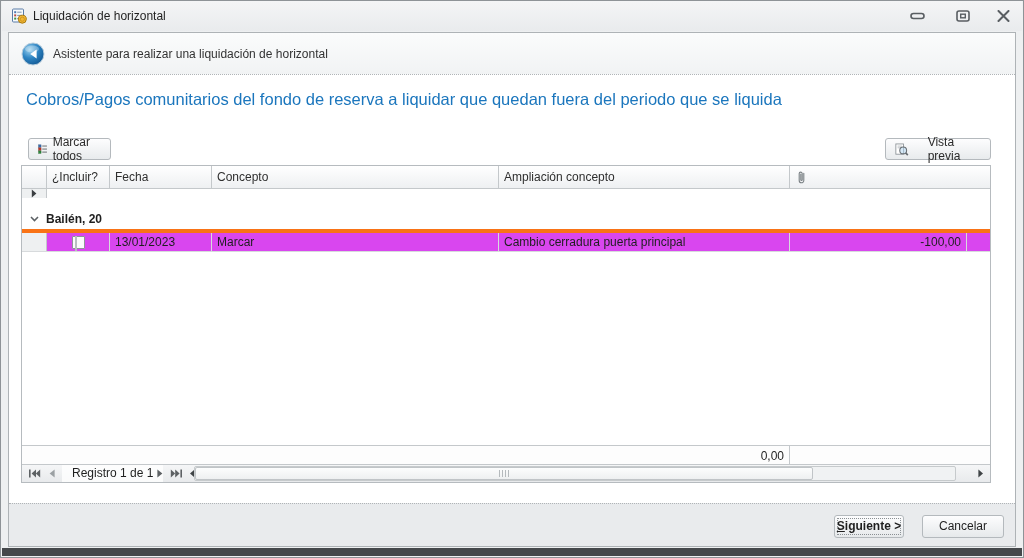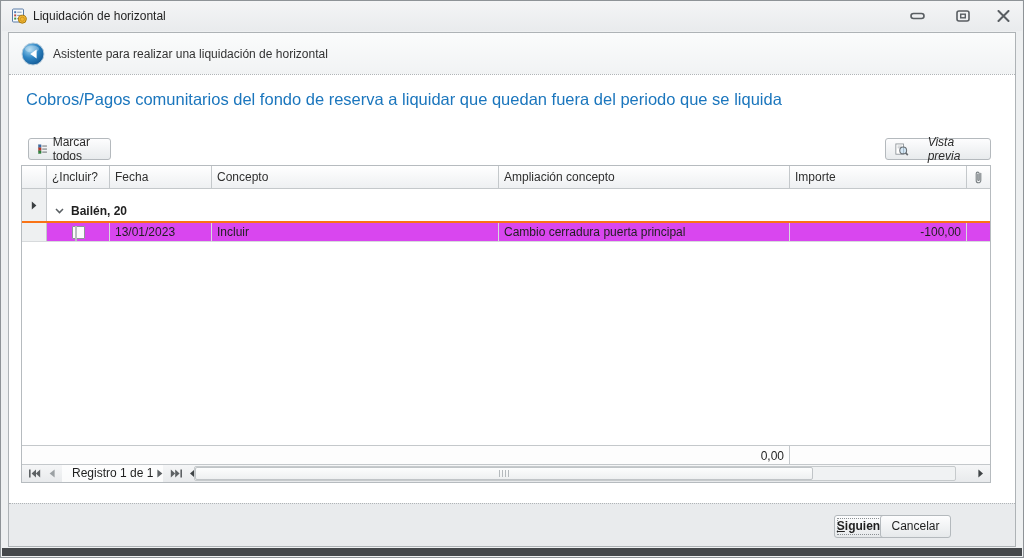--- a/index.html
+++ b/index.html
@@ -30,34 +30,34 @@
   .content { position:absolute; left:0; right:0; top:43px; bottom:43px; background:#fff; }
   .heading { position:absolute; left:17px; top:14px; font-size:16.5px; color:#1b76bd;text-align:right; }
 
   
   .tbtn { position:absolute; top:62px; height:22px; background:linear-gradient(#fdfdfe,#e8ebed);
           border:1px solid #b4b9bd; border-radius:3px; display:flex; align-items:center;
           gap:5px; padding:0 9px; color:#2b2b2b; cursor:default; }
   .tbtn-mark   { left:19px;  width:83px; }
   .tbtn-unmark { left:127px; width:114px; }
   .tbtn-preview{ left:876px; width:106px; justify-content:center; }
-  .tbtn-preview .lbl { margin-left:14px;font-style:italic; }
+  .tbtn-preview .lbl { margin-left:14px; }
 
   
   .grid { position:absolute; left:12px; top:89px; width:970px; height:318px;
           border:1px solid #b6bbbf; background:#fff; }
   .gh { display:flex; height:23px; background:linear-gradient(#ffffff,#eef0f2);
         border-bottom:1px solid #c4c8cb; }
   .gh .cell { border-right:1px solid #c4c8cb; padding:4px 0 0 5px; color:#2f2f2f;
               overflow:hidden; white-space:nowrap; }
   .c-ind{width:25px;} .c-inc{width:63px;} .c-fec{width:102px;} .c-con{width:287px;}
   .c-amp{width:291px;} .c-imp{width:177px;} .c-clip{width:23px; border-right:none !important;
           display:flex; align-items:center; justify-content:center; padding:0 !important;}
 
-  .group-row { display:flex; height:34px; border-bottom:2px solid #f97316; background:#fff; }
+  .group-row { display:flex; height:44px; border-bottom:4px solid #f97316; background:#fff;flex-direction:column; }
   .group-row .ind-cell { width:25px; background:#eef0f1; border-right:1px solid #c4c8cb;
                          display:flex; align-items:center; justify-content:center; }
   .group-row .group-body { flex:1; display:flex; align-items:flex-end; padding:0 0 3px 8px; gap:7px; }
   .group-label { font-weight:bold; color:#1f1f1f; }
 
   .data-row { display:flex; height:19px; background:#d946ef; border-bottom:1px solid #d7dadc; }
   .data-row .cell { border-right:1px solid #d7dadc; padding:2px 0 0 5px; white-space:nowrap;
                     overflow:hidden; color:#1f1f1f; }
   .data-row .c-ind { background:#eef0f1; border-right:1px solid #c4c8cb; }
   .data-row .c-inc { display:flex; align-items:center; justify-content:center; padding:0; }
@@ -86,21 +86,21 @@
   .hscroll-thumb i { display:block; width:1px; height:7px; background:#b5babd; }
 
   
   .bottom-band { position:absolute; left:0; right:0; bottom:0; height:43px;
                  background:#e9ebed; border-top:1px dotted #b0b4b7; }
   .fbtn { position:absolute; top:11px; height:23px; background:linear-gradient(#fdfdfe,#e6e9eb);
           border:1px solid #b4b9bd; border-radius:3px; text-align:center; line-height:21px;
           color:#1f1f1f; cursor:default; }
   .fbtn-next { left:825px; width:70px;font-weight:bold; }
   .fbtn-next .focus-ring { position:absolute; inset:2px; border:1px dotted #8a8f93; border-radius:1px; }
-  .fbtn-cancel { left:871px; width:71px; }
+  .fbtn-cancel { left:913px; width:82px; }
   .u { text-decoration:underline; }
 
   .bottom-dark { position:absolute; left:1px; right:1px; bottom:1px; height:8px; background:#45484b; }
 </style>
 </head>
 <body>
 
 <div class="screen">
 
   <div class="titlebar">
@@ -185,21 +185,20 @@
       </div>
 
       <div class="grid">
 
         <div class="gh">
           <div class="cell c-ind"></div>
           <div class="cell c-inc">¿Incluir?</div>
           <div class="cell c-fec">Fecha</div>
           <div class="cell c-con">Concepto</div>
           <div class="cell c-amp">Ampliación concepto</div>
-          <div class="cell c-imp">Importe</div>
           <div class="cell c-clip">
             <svg width="9" height="15" viewBox="0 0 9 15">
               <path d="M6.8 3.2 V10.4 a2.3 2.3 0 0 1 -4.6 0 V3.6 a1.5 1.5 0 0 1 3 0 V9.8 a0.7 0.7 0 0 1 -1.4 0 V4" fill="none" stroke="#7a8084" stroke-width="1.1" stroke-linecap="round"></path>
             </svg>
           </div>
         </div>
 
         <div class="group-row">
           <div class="ind-cell">
             <svg width="6" height="9" viewBox="0 0 6 9">
@@ -213,21 +212,21 @@
             <span class="group-label">Bailén, 20</span>
           </div>
         </div>
 
         <div class="data-row">
           <div class="cell c-ind"></div>
           <div class="cell c-inc">
             <span class="checkbox"><span class="inner"></span></span>
           </div>
           <div class="cell c-fec">13/01/2023</div>
-          <div class="cell c-con">Incluir</div>
+          <div class="cell c-con">Marcar</div>
           <div class="cell c-amp">Cambio cerradura puerta principal</div>
           <div class="cell c-imp">-100,00</div>
           <div class="cell c-clip"></div>
         </div>
 
         <div class="grid-footer">
           <div class="total-cell">0,00</div>
         </div>
 
         <div class="pager">

